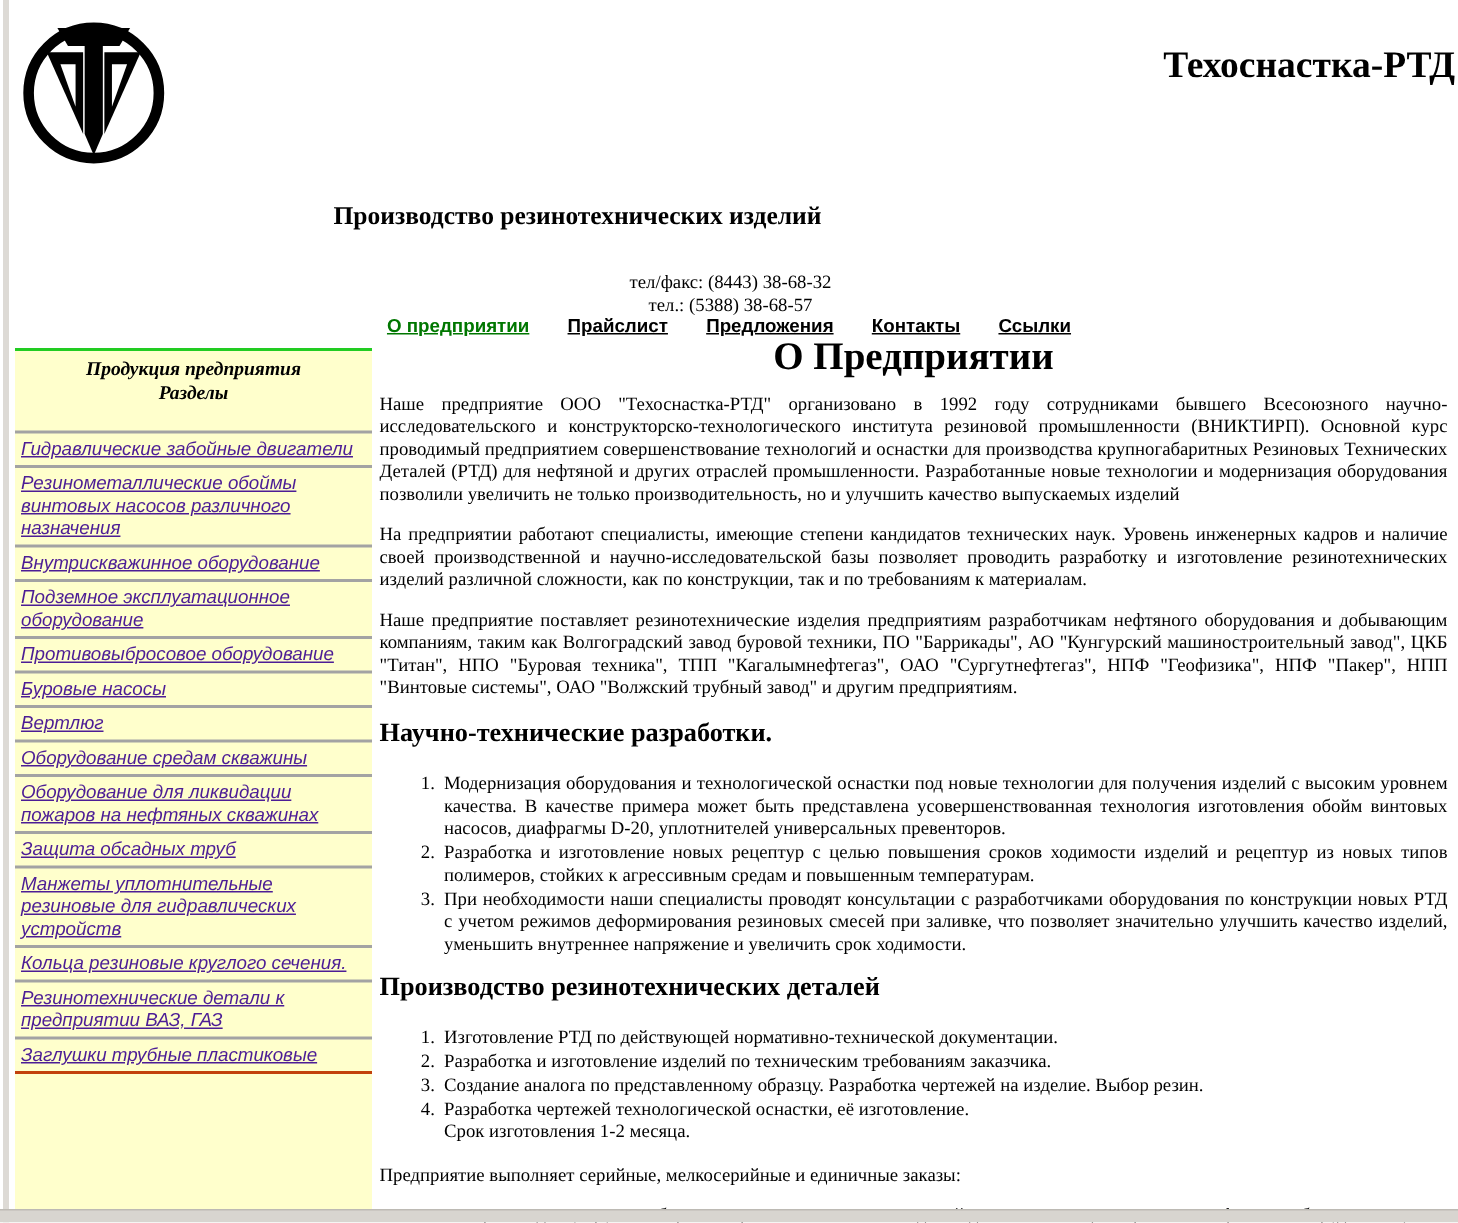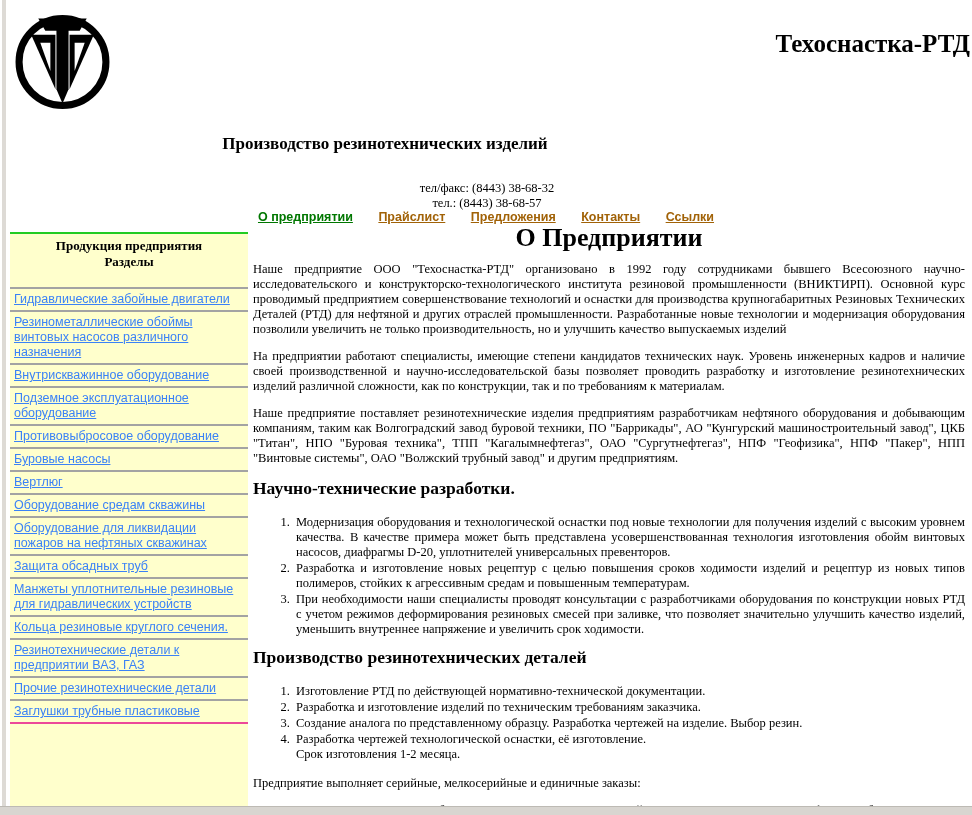--- a/index.html
+++ b/index.html
@@ -17,32 +17,32 @@
   
   .logo { position:absolute; left:12px; top:8px; width:101px; height:104px; }
   .site-title { position:absolute; left:230px; top:30px; width:740px; text-align:right;
                 font-size:25px; font-weight:bold; }
   .site-subtitle { position:absolute; left:0; top:134px; width:770px; text-align:center;
                    font-size:17px; font-weight:bold; }
   .phones { position:absolute; left:0; top:181px; width:912px; text-align:center;
             font-size:12.5px; line-height:15px;margin-left:31px; }
   .topnav { position:absolute; left:0; top:210px; width:972px; text-align:center;
             font-family:"Liberation Sans", sans-serif; font-size:12.5px; font-weight:bold; }
-  .topnav a { margin:0 11px; color:#a16207; }
+  .topnav a { margin:0 11px; color:#000000; }
   .topnav a.active { color:#007700; }
 
   
   .sidebar { position:absolute; left:10px; top:232px; width:238px; height:574px;
              background:#FFFFCC; border-top:2px solid #22CC22; }
-  .side-list { border-bottom:2px solid #ec4899; }
+  .side-list { border-bottom:2px solid #c2410c;font-style:italic; }
   .side-head { text-align:center; font-weight:bold; font-size:13px; line-height:16px;
                padding:4px 2px 17px 2px; }
   .side-item { border-top:2px solid #A3A3A3; padding:3px 6px 3px 4px;
                font-family:"Liberation Sans", sans-serif; font-size:12.5px; line-height:15px; }
-  .side-item a { color:#3b82f6; }
+  .side-item a { color:#4c1d95; }
 
   
   .main { position:absolute; left:253px; top:224px; width:712px; }
   .main h1 { margin:0 0 10px 0; text-align:center; font-size:26px; line-height:28px; font-weight:bold; }
   .main h2 { margin:0 0 9px 0; text-align:left; font-size:17.5px; line-height:21px; font-weight:bold; }
   .main p  { margin:0 0 12px 0; font-size:12.5px; line-height:15px; text-align:justify; }
   .main ol { margin:16px 0 10px 0; padding-left:40px; font-size:12.5px; line-height:15px; text-align:justify; }
   .main ol li { padding-left:3px; margin:0 0 1px 0; }
   .main ul { margin:10px 0 0 0; padding-left:46px; font-size:12.5px; line-height:15px; list-style:disc; }
   .main ul li { margin:0 0 1px 0; }
@@ -63,21 +63,21 @@
     <polygon points="81,25 57,25 57,79" fill="#000"></polygon>
     <polygon points="72,33 62,33 62,61" fill="#fff"></polygon>
   </svg>
 </div>
 
 <div class="site-title">Техоснастка-РТД</div>
 <div class="site-subtitle">Производство резинотехнических изделий</div>
 
 <div class="phones">
   <div>тел/факс: (8443) 38-68-32</div>
-  <div>тел.: (8443) 38-68-57</div>
+  <div>тел.: (5388) 38-68-57</div>
 </div>
 
 <div class="topnav">
   <a href="#" class="active">О предприятии</a>
   <a href="#">Прайслист</a>
   <a href="#">Предложения</a>
   <a href="#">Контакты</a>
   <a href="#">Ссылки</a>
 </div>
 
@@ -93,21 +93,20 @@
     <div class="side-item"><a href="#">Подземное эксплуатационное оборудование</a></div>
     <div class="side-item"><a href="#">Противовыбросовое оборудование</a></div>
     <div class="side-item"><a href="#">Буровые насосы</a></div>
     <div class="side-item"><a href="#">Вертлюг</a></div>
     <div class="side-item"><a href="#">Оборудование средам скважины</a></div>
     <div class="side-item"><a href="#">Оборудование для ликвидации пожаров на нефтяных скважинах</a></div>
     <div class="side-item"><a href="#">Защита обсадных труб</a></div>
     <div class="side-item"><a href="#">Манжеты уплотнительные резиновые для гидравлических устройств</a></div>
     <div class="side-item"><a href="#">Кольца резиновые круглого сечения.</a></div>
     <div class="side-item"><a href="#">Резинотехнические детали к предприятии ВАЗ, ГАЗ</a></div>
-    <div class="side-item"><a href="#">Прочие резинотехнические детали</a></div>
     <div class="side-item"><a href="#">Заглушки трубные пластиковые</a></div>
   </div>
 </div>
 
 <div class="main">
   <h1>О Предприятии</h1>
 
   <p>Наше предприятие ООО "Техоснастка-РТД" организовано в 1992 году сотрудниками бывшего Всесоюзного научно-исследовательского и конструкторско-технологического института резиновой промышленности (ВНИКТИРП). Основной курс проводимый предприятием совершенствование технологий и оснастки для производства крупногабаритных Резиновых Технических Деталей (РТД) для нефтяной и других отраслей промышленности. Разработанные новые технологии и модернизация оборудования позволили увеличить не только производительность, но и улучшить качество выпускаемых изделий</p>
   <p>На предприятии работают специалисты, имеющие степени кандидатов технических наук. Уровень инженерных кадров и наличие своей производственной и научно-исследовательской базы позволяет проводить разработку и изготовление резинотехнических изделий различной сложности, как по конструкции, так и по требованиям к материалам.</p>
   <p>Наше предприятие поставляет резинотехнические изделия предприятиям разработчикам нефтяного оборудования и добывающим компаниям, таким как Волгоградский завод буровой техники, ПО "Баррикады", АО "Кунгурский машиностроительный завод", ЦКБ "Титан", НПО "Буровая техника", ТПП "Кагалымнефтегаз", ОАО "Сургутнефтегаз", НПФ "Геофизика", НПФ "Пакер", НПП "Винтовые системы", ОАО "Волжский трубный завод" и другим предприятиям.</p>

